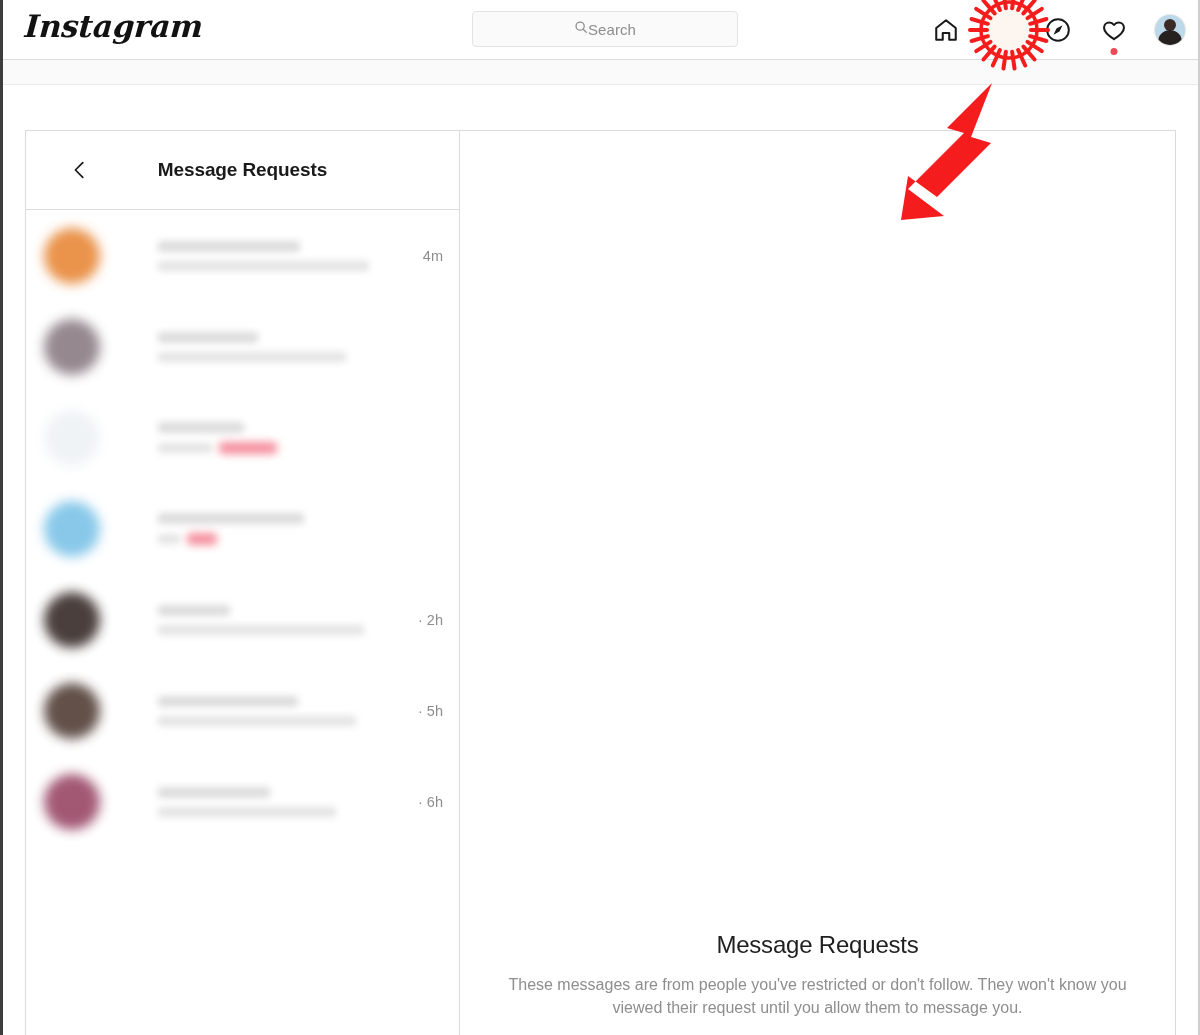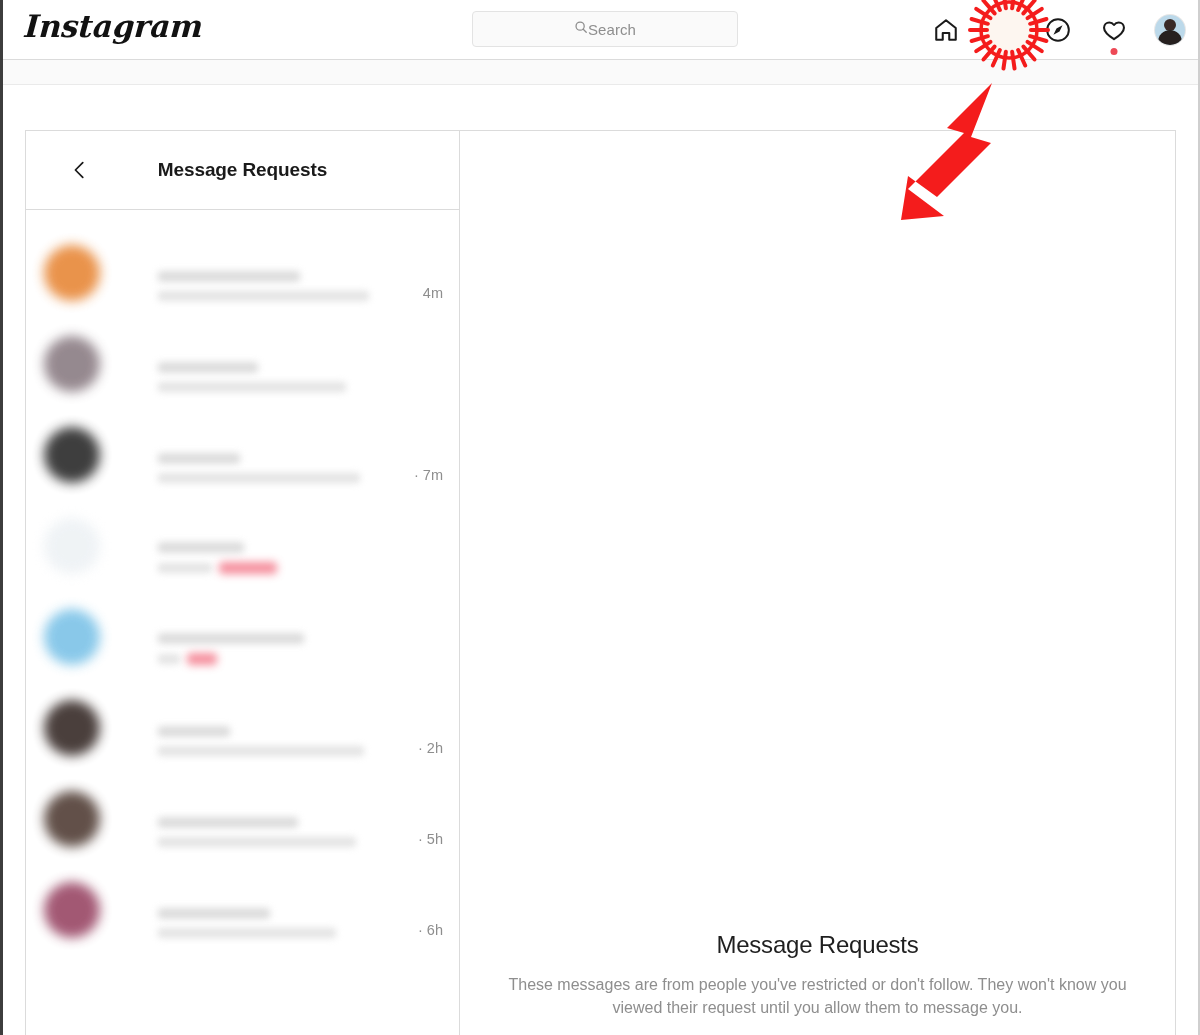--- a/index.html
+++ b/index.html
@@ -196,21 +196,21 @@
     letter-spacing: 0.05px;
   }
 
   .req-list {
     flex: 1;
     overflow: hidden;
   }
   .req-row {
     height: 91px;
     display: flex;
-    align-items: flex-end;
+    align-items: center;
     padding: 0 16px 0 18px;
     box-sizing: border-box;
     position: relative;
     gap: 44px;
   }
   .avatar {
     width: 56px;
     height: 56px;
     border-radius: 50%;
     flex: none;
@@ -380,30 +380,20 @@
           </div>
           <div class="req-row">
             <div class="avatar" style="background: rgb(141, 127, 134);"></div>
             <div class="row-texts">
               <div class="blur-name" style="width: 100px;"></div>
               <div class="row-line">
                 <div class="blur-preview" style="width: 188px;"></div>
               </div>
             </div>
             <div class="timestamp"></div>
-          </div>
-          <div class="req-row">
-            <div class="avatar" style="background: rgb(46, 46, 46);"></div>
-            <div class="row-texts">
-              <div class="blur-name" style="width: 82px;"></div>
-              <div class="row-line">
-                <div class="blur-preview" style="width: 252px;"></div>
-              </div>
-            </div>
-            <div class="timestamp">· 7m</div>
           </div>
           <div class="req-row">
             <div class="avatar" style="background: rgb(238, 242, 245);"></div>
             <div class="row-texts">
               <div class="blur-name" style="width: 86px;"></div>
               <div class="row-line">
                 <div class="blur-preview" style="width: 54px;"></div>
                 <div class="blur-accent" style="width: 58px; background: rgb(242, 105, 124);"></div>
               </div>
             </div>

